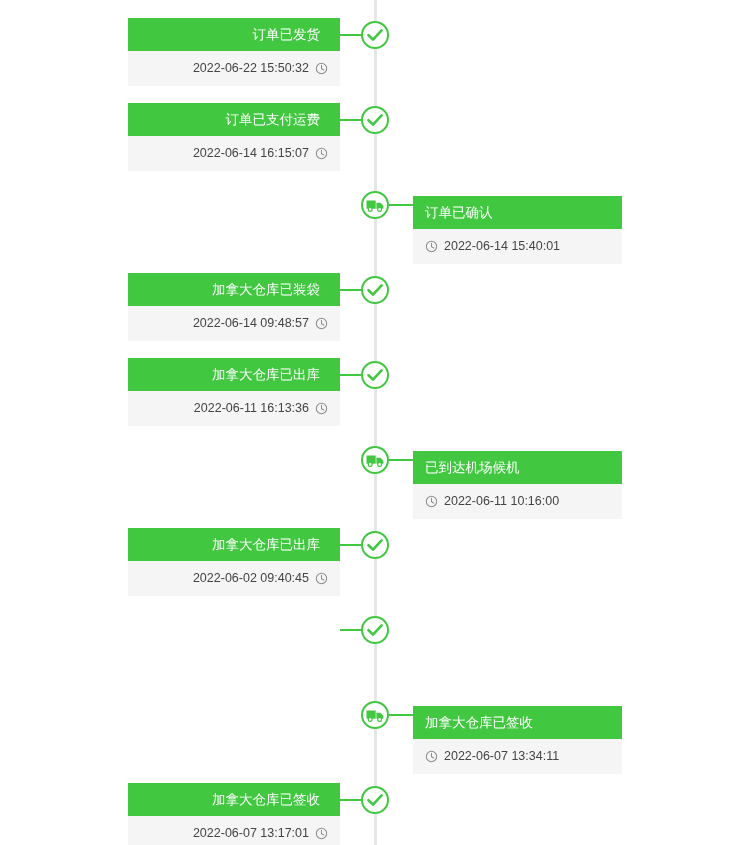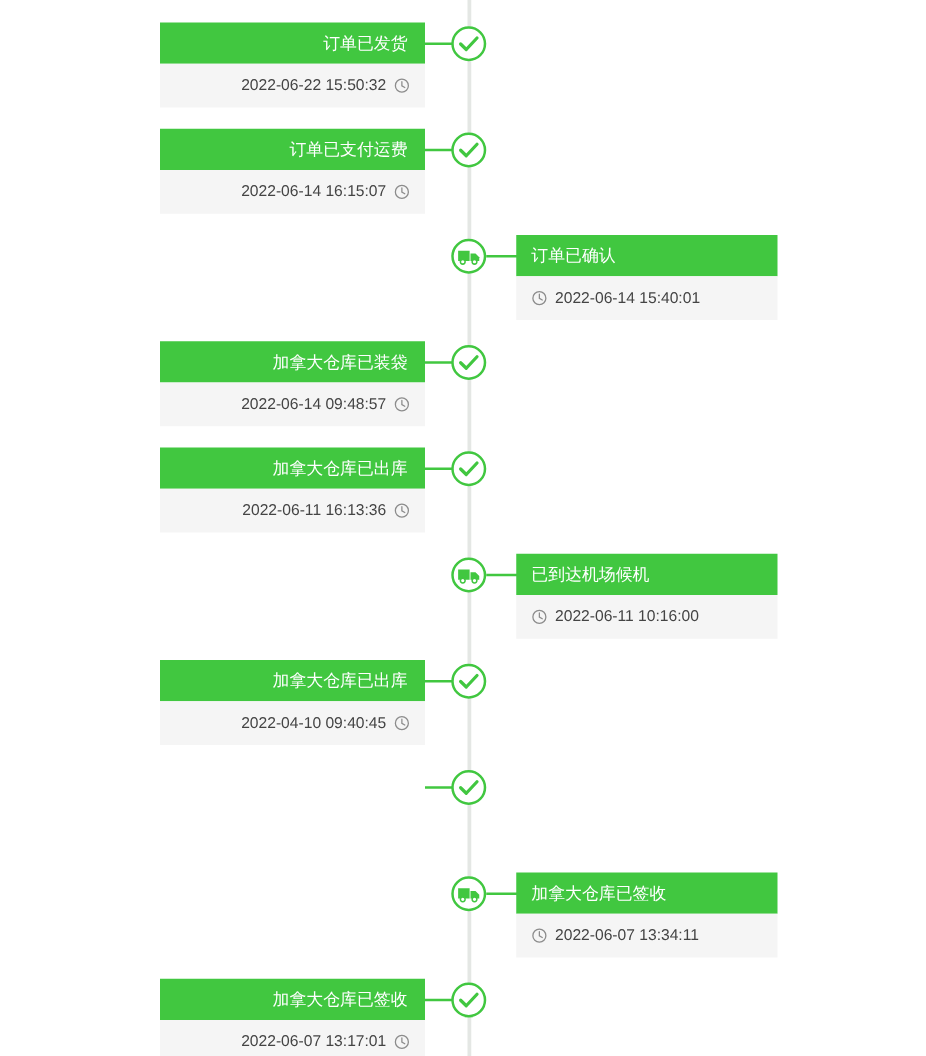--- a/index.html
+++ b/index.html
@@ -46,21 +46,21 @@
     left: 0;
     top: 0;
     width: 212px;
   }
   .entry.left .title {
     background: #41c740;
     color: #ffffff;
     font-size: 13.5px;
     line-height: 33px;
     height: 33px;
-    padding: 0 14px;
+    padding: 0 20px;
     text-align: right;
     white-space: nowrap;
     overflow: hidden;
   }
   .entry.left .meta {
     background: #f5f5f5;
     color: #444444;
     font-size: 12.5px;
     line-height: 35px;
     height: 35px;
@@ -104,21 +104,21 @@
     position: absolute;
     left: 29px;
     top: 16px;
     width: 25px;
     height: 2px;
     background: #41c740;
   }
   .entry.right .card {
     position: absolute;
     left: 53px;
-    top: 0;
+    top: 8px;
     width: 209px;
   }
   .entry.right .title {
     background: #41c740;
     color: #ffffff;
     font-size: 13.5px;
     line-height: 33px;
     height: 33px;
     padding: 0 12px;
     text-align: left;
@@ -278,21 +278,21 @@
             </svg>
           </span>
           <span>2022-06-11 10:16:00</span>
         </div>
       </div>
     </div>
     <div class="entry left" style="top: 528px;">
       <div class="card">
         <div class="title">加拿大仓库已出库</div>
         <div class="meta">
-          <span>2022-04-10 09:40:45</span>
+          <span>2022-06-02 09:40:45</span>
           <span class="clock-icon">
             <svg viewBox="0 0 14 14" xmlns="http://www.w3.org/2000/svg">
               <circle cx="7" cy="7" r="5.6" fill="none" stroke="#8c8c8c" stroke-width="1.1"></circle>
               <path d="M7 3.6 V7.2 L9.5 8.6" fill="none" stroke="#8c8c8c" stroke-width="1.1" stroke-linecap="round"></path>
             </svg>
           </span>
         </div>
       </div>
       <div class="connector"></div>
       <div class="node">

